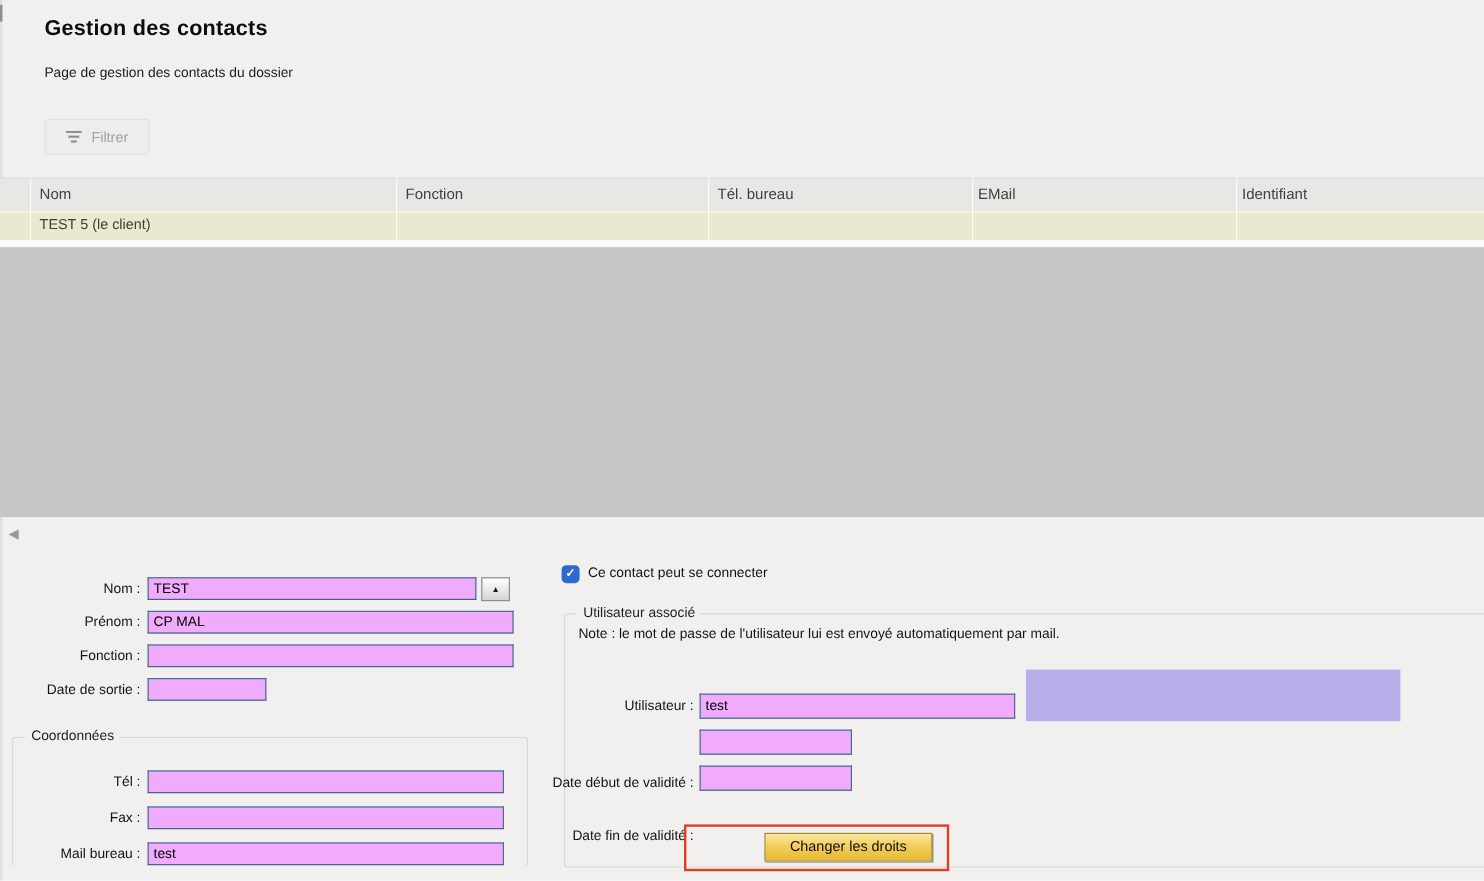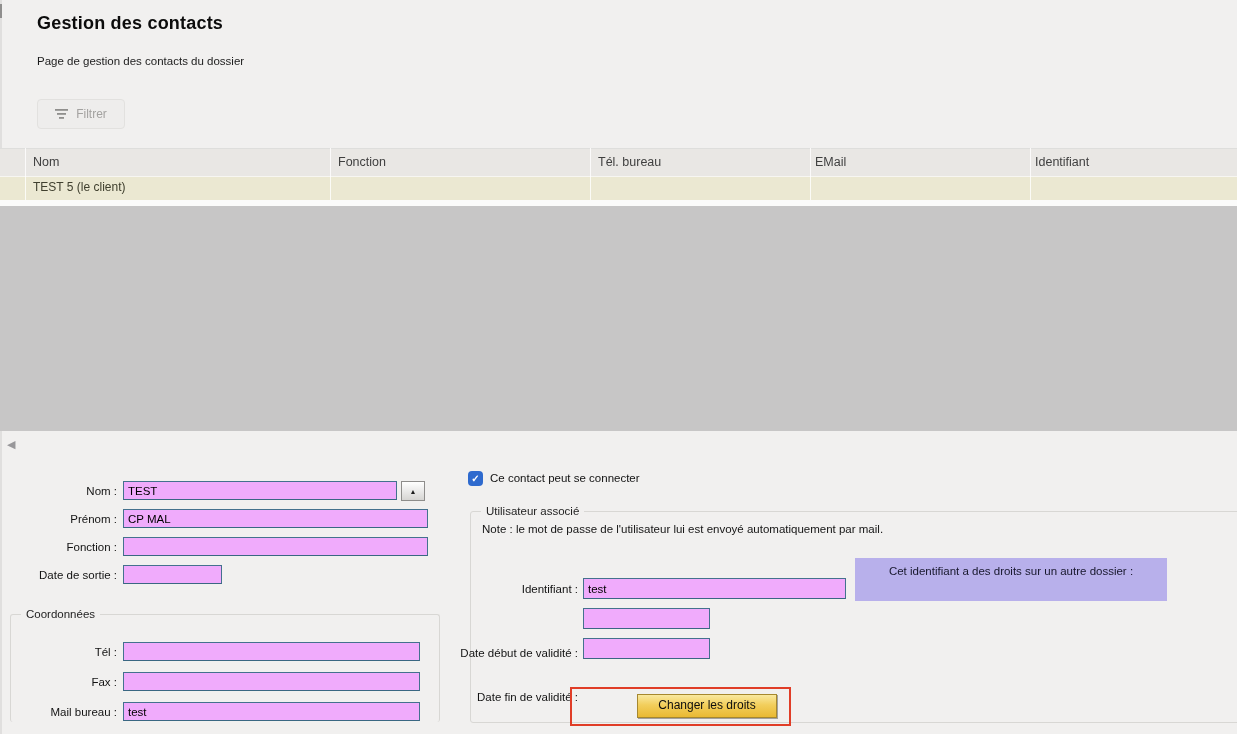--- a/index.html
+++ b/index.html
@@ -162,25 +162,24 @@
   <div class="abs chk" role="checkbox" aria-checked="true">
     <span>✓</span>
   </div>
   <div class="abs chk-label">Ce contact peut se connecter</div>
 
   <div class="abs groupbox group-user">
     <span class="legend">Utilisateur associé</span>
   </div>
   <div class="abs note">Note : le mot de passe de l'utilisateur lui est envoyé automatiquement par mail.</div>
 
-  <div class="abs fld-label" style="left:430px; top:583px; width:148px;">Identifiant :</div>
+  <div class="abs fld-label" style="left:430px; top:583px; width:148px;">Utilisateur :</div>
   <input class="txt" style="left: 583px; top: 578px; width: 263px; height: 21px;" value="test">
 
   <div class="abs warn-box">
-    <div>Cet identifiant a des droits sur un autre dossier :</div>
   </div>
 
   <div class="abs fld-label" style="left:430px; top:647px; width:148px;">Date début de validité :</div>
   <input class="txt" style="left: 583px; top: 608px; width: 127px; height: 21px;" value="">
 
   <div class="abs fld-label" style="left:430px; top:643px; width:148px;margin-top:48px;">Date fin de validité :</div>
   <input class="txt" style="left: 583px; top: 638px; width: 127px; height: 21px;" value="">
 
   <div class="abs annot-rect"></div>
   <div class="abs fld-label" style="left:500px; top:699px; width:128px;margin-top:48px;">Droits :</div>

